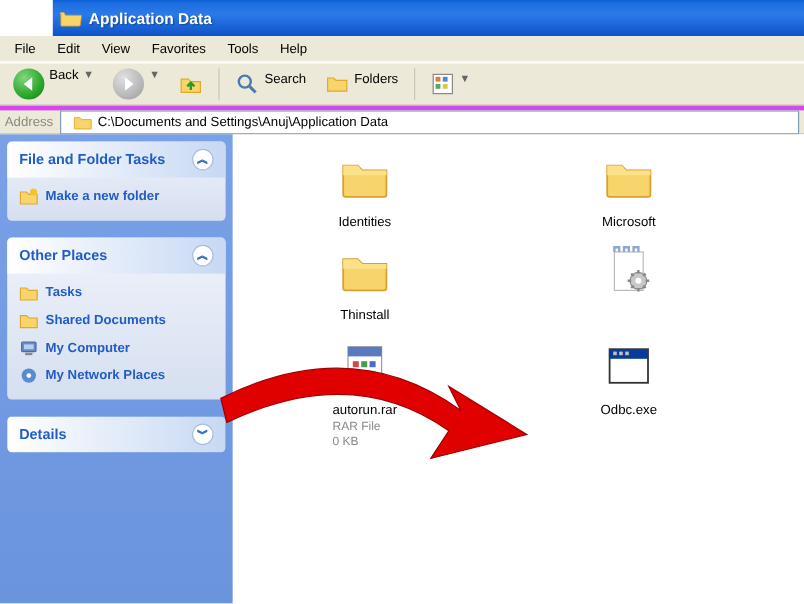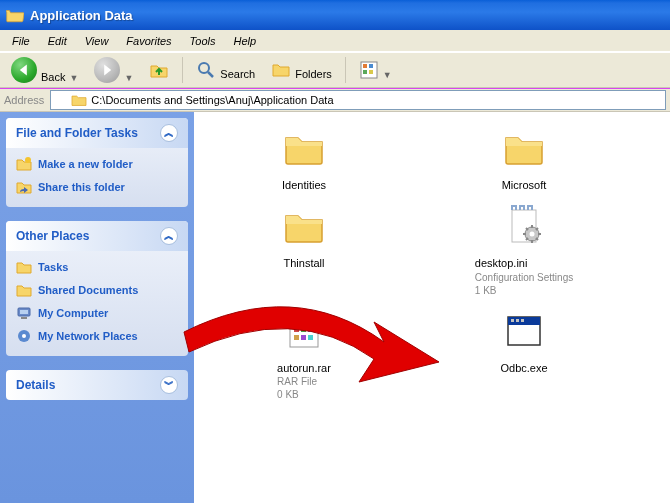--- a/index.html
+++ b/index.html
@@ -1,41 +1,41 @@
 <!DOCTYPE html>
 <html><head>
 <meta charset="utf-8">
 <style>
 * { box-sizing: border-box; margin: 0; padding: 0; font-family: "Tahoma", "Segoe UI", sans-serif; }
 body { width: 670px; height: 503px; overflow: hidden; background: #fff; font-size: 11px; }
 
 
-.titlebar { height: 30px; background: linear-gradient(to bottom, #0a5fd7 0%, #1f6ee0 10%, #2b7ae8 40%, #0e52c8 100%); display: flex; align-items: center; padding: 0 6px; color: #fff; }
+.titlebar { height: 30px; background: linear-gradient(to bottom, #0a5fd7 0%, #1f6ee0 10%, #2b7ae8 40%, #0e52c8 100%); display: flex; align-items: center; padding: 0 6px; color: #fff; margin-left: 44px; }
 .titlebar .folder-mini { width: 18px; height: 16px; margin-right: 6px; }
 .titlebar .title { font-weight: bold; font-size: 13px; text-shadow: 1px 1px 1px rgba(0,0,0,0.3); }
 
 
 .menubar { height: 22px; background: #ece9d8; border-bottom: 1px solid #fff; display: flex; align-items: center; padding: 0 4px; gap: 2px; }
-.menubar .menuitem { padding: 2px 8px; cursor: default; font-style: italic; }
+.menubar .menuitem { padding: 2px 8px; cursor: default; }
 
 
 .toolbar { height: 36px; background: #ece9d8; border-top: 1px solid #fff; border-bottom: 1px solid #cac6b6; display: flex; align-items: center; padding: 0 6px; gap: 6px; }
 .toolbar .sep { width: 1px; height: 26px; background: #cac6b6; margin: 0 2px; }
-.toolbar .btn { display: flex; align-items: flex-end; gap: 4px; padding: 2px 4px; border: 1px solid transparent; border-radius: 3px; cursor: default; }
+.toolbar .btn { display: flex; align-items: flex-start; gap: 4px; padding: 2px 4px; border: 1px solid transparent; border-radius: 3px; cursor: default; }
 .nav-circle { width: 26px; height: 26px; border-radius: 50%; display: flex; align-items: center; justify-content: center; }
 .nav-back { background: radial-gradient(circle at 35% 30%, #7fd87f, #2aa72a 60%, #1a7a1a); }
 .nav-fwd { background: radial-gradient(circle at 35% 30%, #e0e0e0, #b8b8b8 60%, #999); }
 .nav-circle svg { width: 14px; height: 14px; }
 .chev { font-size: 9px; color: #666; }
 .tbicon { width: 20px; height: 20px; }
 
 
-.addressbar { height: 24px; background: #ece9d8; border-top: 1px solid #d946ef; border-bottom: 1px solid #cac6b6; display: flex; align-items: center; padding: 0 4px; gap: 6px; }
+.addressbar { height: 24px; background: #ece9d8; border-top: 4px solid #d946ef; border-bottom: 1px solid #cac6b6; display: flex; align-items: center; padding: 0 4px; gap: 6px; }
 .addressbar .lbl { color: #888; }
-.addressbar .field { flex: 1; height: 20px; border: 1px solid #7f9db9; background: #fff; display: flex; align-items: center; padding: 0 20px; gap: 4px; }
+.addressbar .field { flex: 1; height: 20px; border: 1px solid #7f9db9; background: #fff; display: flex; align-items: center; padding: 0 10px; gap: 4px; }
 .addressbar .field input { flex: 1; border: none; outline: none; font-size: 11px; }
 
 
 .main { display: flex; height: calc(503px - 30px - 22px - 36px - 24px); }
 
 
 .sidebar { width: 194px; background: linear-gradient(to bottom, #7aa1e6, #6a94de); padding: 6px; display: flex; flex-direction: column; gap: 14px; }
 .panel { background: linear-gradient(to bottom, #eff3fb, #d6dff0); border-radius: 4px; overflow: hidden; }
 .panel-hd { background: linear-gradient(to right, #fff, #c7d8f3); padding: 6px 10px; display: flex; align-items: center; justify-content: space-between; color: #215dc6; font-weight: bold; font-size: 12px; cursor: default; }
 .panel-hd .collapse { width: 18px; height: 18px; border-radius: 50%; background: #fff; border: 1px solid #a8bfde; display: flex; align-items: center; justify-content: center; font-size: 10px; color: #316ac5; }
@@ -149,27 +149,20 @@
         <span class="collapse">︽</span>
       </div>
       <div class="panel-body">
         <div class="panel-link">
           <svg class="icn" viewBox="0 0 16 16">
               <path class="folder-shape" d="M1 4 L6 4 L8 6 L15 6 L15 14 L1 14 Z"></path>
               <circle cx="12" cy="4" r="3" fill="#f4c430"></circle>
             </svg>
           <span>Make a new folder</span>
         </div>
-        <div class="panel-link">
-          <svg class="icn" viewBox="0 0 16 16">
-              <path class="folder-shape" d="M1 4 L6 4 L8 6 L15 6 L15 14 L1 14 Z"></path>
-              <path d="M4 13 Q4 10 8 10 L8 8 L12 11 L8 14 L8 12 Q6 12 4 13" fill="#4a6ab0"></path>
-            </svg>
-          <span>Share this folder</span>
-        </div>
       </div>
     </div>
 
     <div class="panel">
       <div class="panel-hd">
         <span>Other Places</span>
         <span class="collapse">︽</span>
       </div>
       <div class="panel-body">
         <div class="panel-link">
@@ -253,25 +246,20 @@
 
       <div class="item">
         <div class="bigicon">
             <svg viewBox="0 0 44 44" width="44" height="44">
               <rect x="10" y="6" width="24" height="32" fill="#fff" stroke="#bbb"></rect>
               <path d="M10 6 L10 2 L14 2 L14 6 M18 6 L18 2 L22 2 L22 6 M26 6 L26 2 L30 2 L30 6" stroke="#8aa8d0" stroke-width="2" fill="none"></path>
               <circle cx="30" cy="30" r="7" fill="#c8c8c8" stroke="#888"></circle>
               <circle cx="30" cy="30" r="2.5" fill="#fff"></circle>
               <path d="M30 21 L30 24 M30 36 L30 39 M21 30 L24 30 M36 30 L39 30 M24 24 L26 26 M34 34 L36 36 M24 36 L26 34 M34 26 L36 24" stroke="#888" stroke-width="2"></path>
             </svg>
-          </div>
-        <div class="txt">
-            <span class="name">desktop.ini</span>
-            <span class="meta">Configuration Settings</span>
-            <span class="meta">1 KB</span>
           </div>
       </div>
 
       <div class="item">
         <div class="bigicon">
             <svg viewBox="0 0 44 44" width="44" height="44">
               <rect x="8" y="6" width="28" height="32" fill="#fff" stroke="#999"></rect>
               <rect x="8" y="6" width="28" height="8" fill="#5a7ac0"></rect>
               <rect x="12" y="18" width="5" height="5" fill="#d04a4a"></rect>
               <rect x="19" y="18" width="5" height="5" fill="#4a9a4a"></rect>

